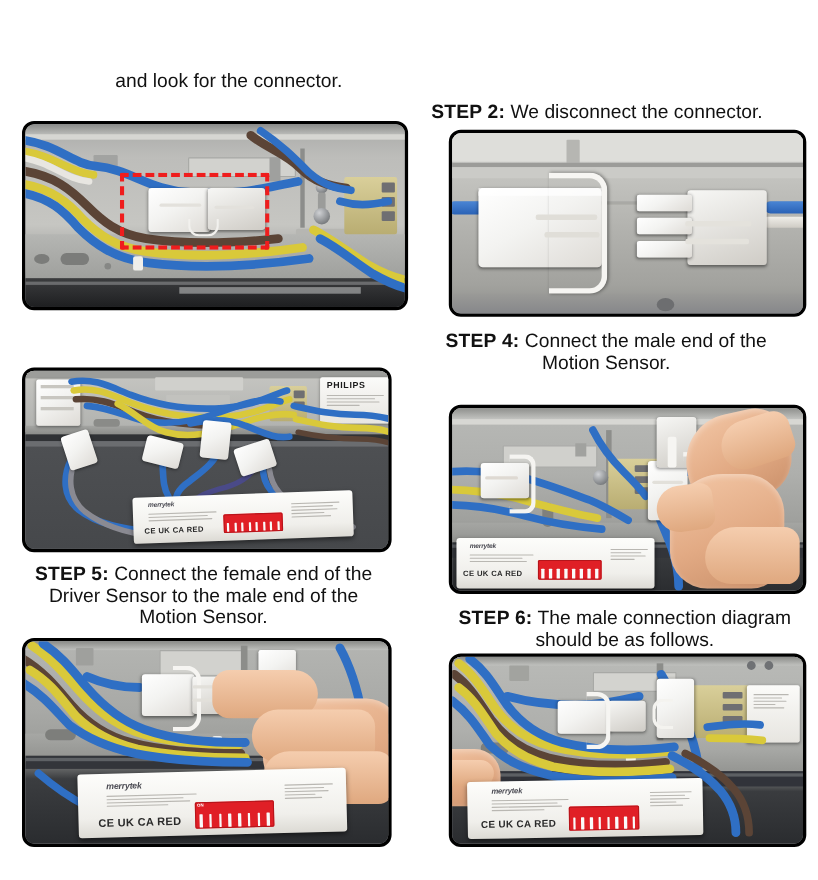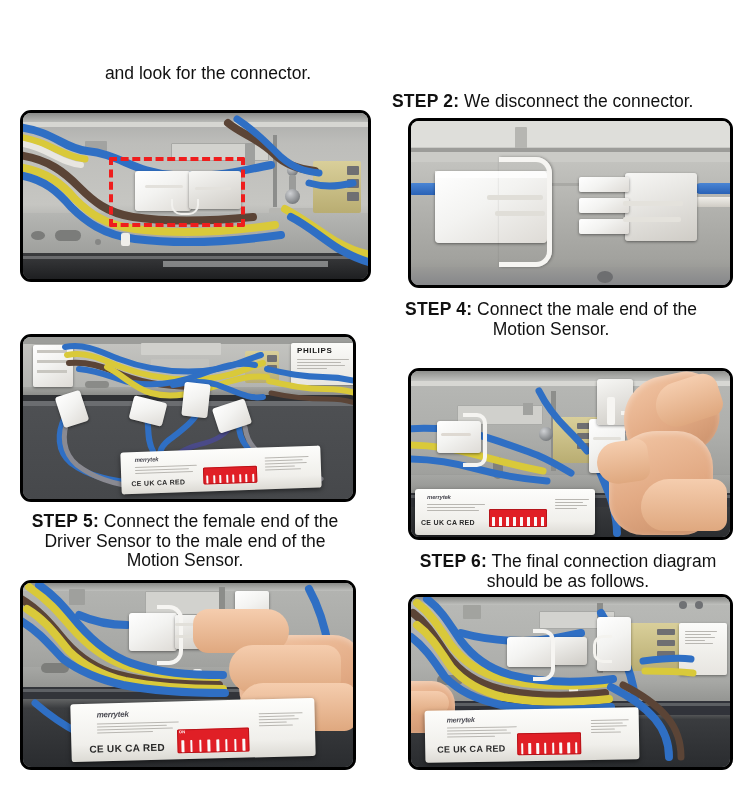--- a/index.html
+++ b/index.html
@@ -446,21 +446,21 @@
             <i style="width:28px;"></i>
             <i style="width:34px;"></i>
         </div>
       </div>
     </div>
   </div>
 
   <div class="caption cap-r" style="left:392px;top:552px;width:352px;">
     <div style="text-align:center;">
       <span class="stepno">STEP 6:</span>
-      <span>The final connection diagram</span>
+      <span>The male connection diagram</span>
     </div>
     <div style="text-align:center;">should be as follows.</div>
   </div>
 
   <div class="panel" style="left:408px;top:594px;width:319px;height:170px;">
     <div class="ph">
       <div class="band" style="left:0;top:0;width:100%;height:100%;background:linear-gradient(180deg,#b9bab7 0%,#aeafac 40%,#9d9e9b 62%,#3a3c3f 72%,#2a2c2f 100%);"></div>
       <div class="band" style="left:0;top:0;width:100%;height:8px;background:linear-gradient(180deg,#8a8b88,#c0c1be);"></div>
       <div class="band" style="left:52px;top:8px;width:18px;height:14px;background:#a2a39f;border-radius:1px;"></div>
       <div class="band" style="left:128px;top:14px;width:74px;height:16px;background:#d3d3cf;border:1px solid #a8a9a6;border-radius:1px;"></div>

